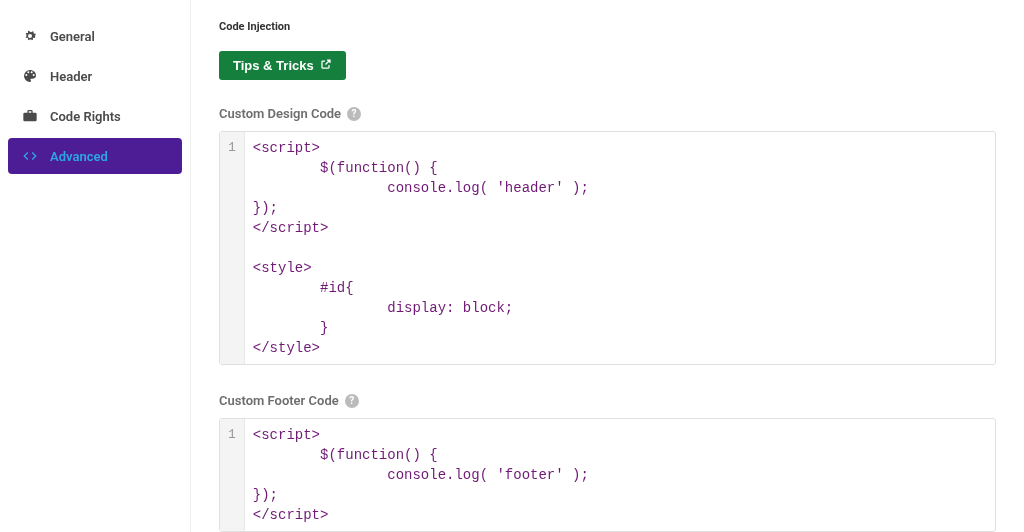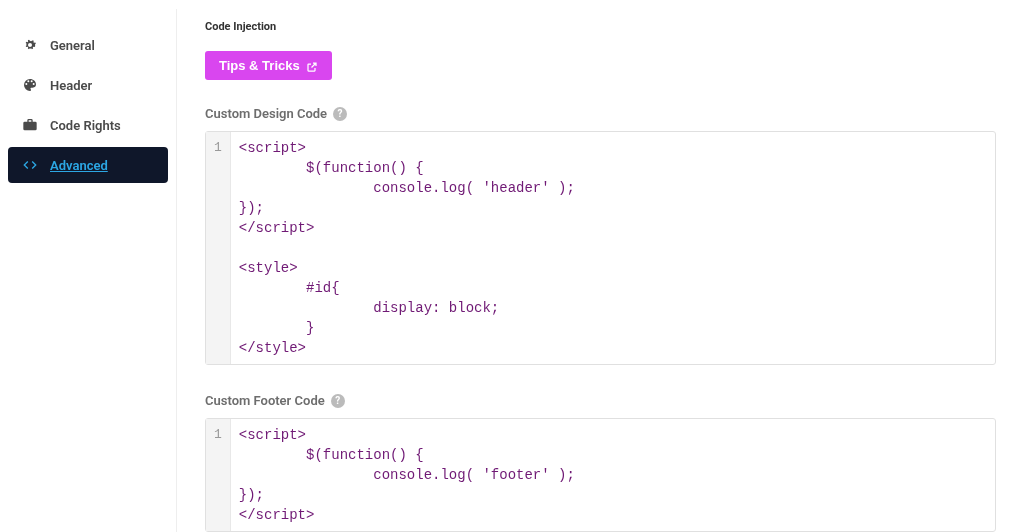--- a/index.html
+++ b/index.html
@@ -10,42 +10,40 @@
     body {
       font-family: -apple-system, BlinkMacSystemFont, "Segoe UI", Roboto, "Helvetica Neue", Arial, sans-serif;
       background: #fff;
       color: #333;
       display: flex;
       width: 1024px;
       height: 532px;
       overflow: hidden;
     }
     .sidebar {
-      width: 177px;
+      width: 191px;
       padding: 18px 8px 12px 8px;
       border-right: 1px solid #eee;
       flex-shrink: 0;
-      margin-top: 9px;
     }
     .sidebar-item {
       display: flex;
       align-items: center;
       padding: 10px 14px;
       font-size: 13px;
       font-weight: 600;
       color: #4a4a4a;
       cursor: pointer;
       border-radius: 4px;
       margin-bottom: 4px;
       position: relative;
     }
     .sidebar-item.active {
-      background: #0f172a;
+      background: #4c1d95;
       color: #2ca7e4;
-      text-decoration: underline;
     }
     .sidebar-item .icon {
       width: 16px;
       height: 16px;
       margin-right: 12px;
       display: inline-flex;
       align-items: center;
       justify-content: center;
       flex-shrink: 0;
     }
@@ -66,22 +64,22 @@
       overflow-y: auto;
     }
     .page-title {
       font-size: 11px;
       font-weight: 700;
       color: #333;
       margin-bottom: 18px;
     }
     .tips-button {
       display: inline-flex;
-      align-items: flex-end;
-      background: #d946ef;
+      align-items: flex-start;
+      background: #15803d;
       color: #fff;
       border: none;
       padding: 7px 14px;
       font-size: 13px;
       font-weight: 600;
       border-radius: 3px;
       cursor: pointer;
       margin-bottom: 26px;
     }
     .tips-button .ext-icon {

